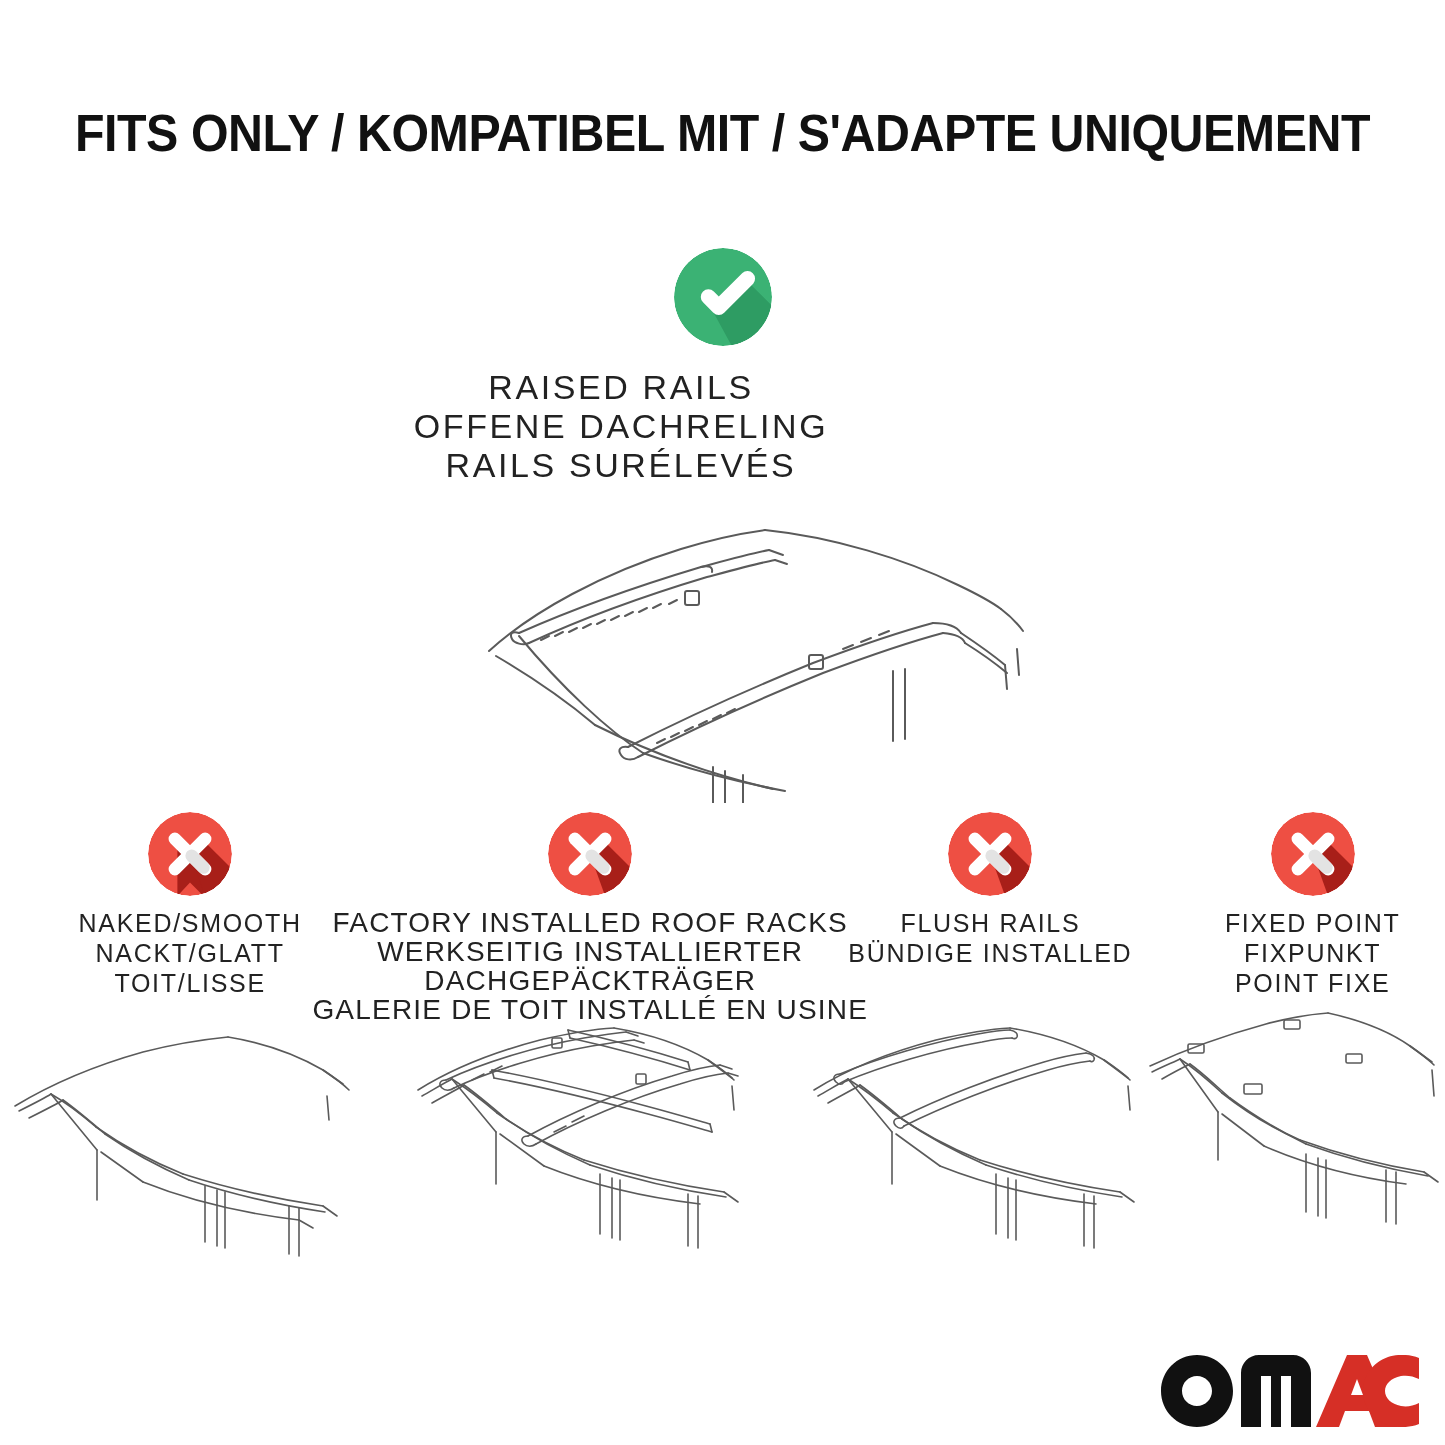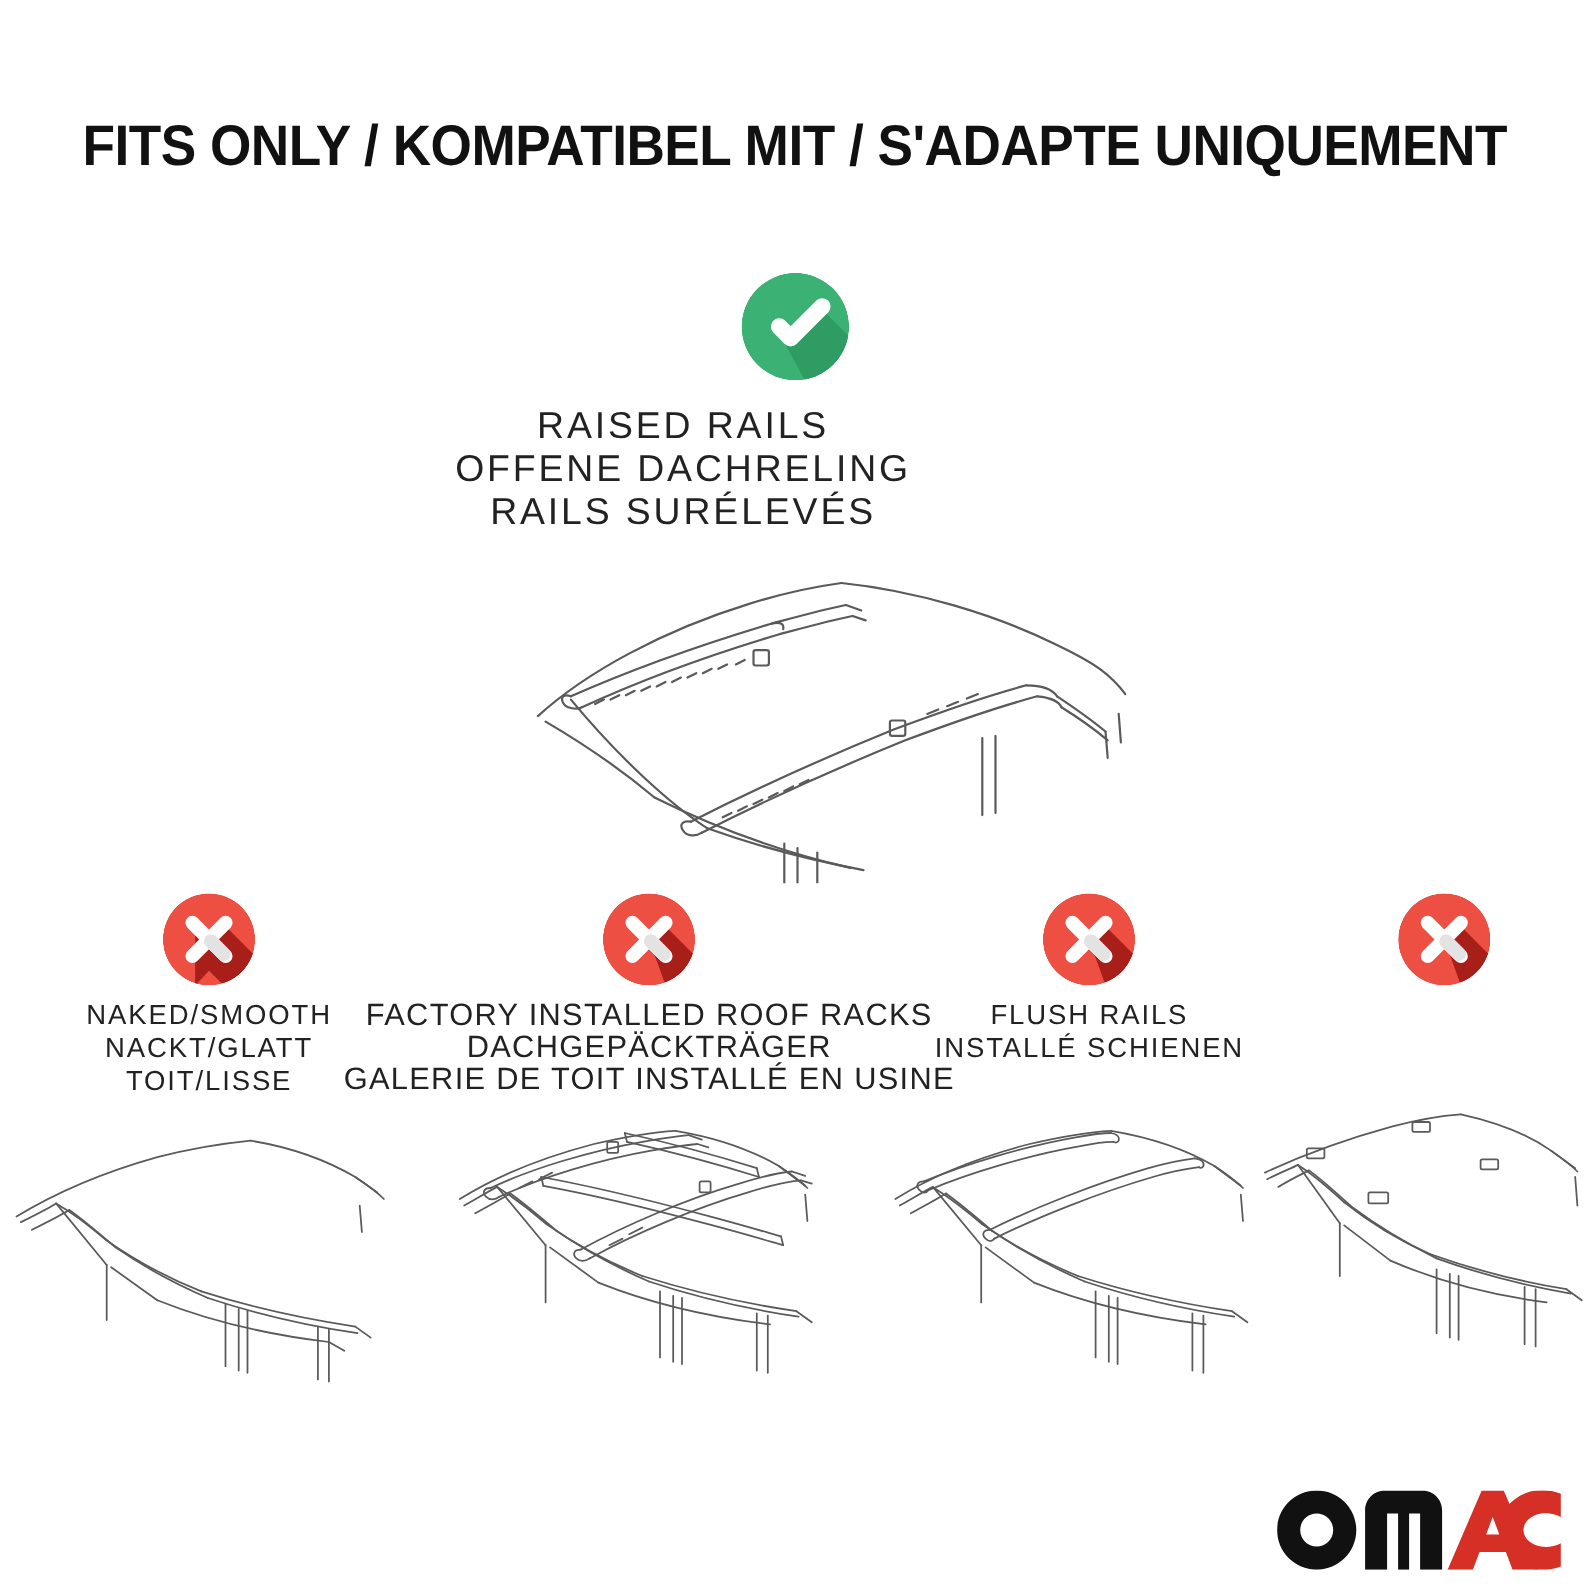--- a/index.html
+++ b/index.html
@@ -315,20 +315,21 @@
               <path d="M32 32 L68 68" stroke="#FFFFFF"></path>
               <path d="M68 32 L32 68" stroke="#FFFFFF"></path>
               <path d="M52 52 L66 66" stroke="#E3E3E3"></path>
             </g>
           </g>
         </svg>
       </span>
     </div>
     <div class="col-text">
       <div class="cap-line">FACTORY INSTALLED ROOF RACKS</div>
+      <div class="cap-line">WERKSEITIG INSTALLIERTER</div>
       <div class="cap-line">DACHGEPÄCKTRÄGER</div>
       <div class="cap-line">GALERIE DE TOIT INSTALLÉ EN USINE</div>
     </div>
     <div class="col-art">
       <svg width="370" height="260" viewBox="0 0 370 260" aria-hidden="true">
         <g fill="none" stroke="#5A5A5A" stroke-width="1.6" stroke-linecap="round" stroke-linejoin="round">
 
           <path d="M30 82 C62 62 106 44 152 32 C182 25 208 21 226 20"></path>
           <path d="M226 20 C262 26 296 38 320 52 C332 60 340 66 346 72"></path>
           <path d="M34 88 C48 80 58 74 64 71"></path>
@@ -401,21 +402,21 @@
               <path d="M32 32 L68 68" stroke="#FFFFFF"></path>
               <path d="M68 32 L32 68" stroke="#FFFFFF"></path>
               <path d="M52 52 L66 66" stroke="#E3E3E3"></path>
             </g>
           </g>
         </svg>
       </span>
     </div>
     <div class="col-text">
       <div class="cap-line">FLUSH RAILS</div>
-      <div class="cap-line">INSTALLÉ SCHIENEN</div>
+      <div class="cap-line">BÜNDIGE INSTALLED</div>
     </div>
     <div class="col-art">
       <svg width="370" height="250" viewBox="0 0 370 250" aria-hidden="true">
         <g fill="none" stroke="#5A5A5A" stroke-width="1.6" stroke-linecap="round" stroke-linejoin="round">
           <path d="M26 82 C58 62 102 44 148 32 C178 25 204 21 222 20"></path>
           <path d="M222 20 C258 26 292 38 316 52 C328 60 336 66 342 72"></path>
           <path d="M30 88 C44 80 54 74 60 71"></path>
           <path d="M60 71 C74 80 90 92 105 105"></path>
           <path d="M105 105 C132 124 162 140 192 152"></path>
           <path d="M192 152 C242 168 292 178 332 184"></path>
@@ -465,20 +466,25 @@
             <path d="M50 50 L66 34 L100 68 L100 100 L68 100 Z" fill="#A81F19"></path>
             <g stroke-linecap="round" stroke-width="15" fill="none">
               <path d="M32 32 L68 68" stroke="#FFFFFF"></path>
               <path d="M68 32 L32 68" stroke="#FFFFFF"></path>
               <path d="M52 52 L66 66" stroke="#E3E3E3"></path>
             </g>
           </g>
         </svg>
       </span>
     </div>
+    <div class="col-text">
+      <div class="cap-line">FIXED POINT</div>
+      <div class="cap-line">FIXPUNKT</div>
+      <div class="cap-line">POINT FIXE</div>
+    </div>
     <div class="col-art">
       <svg width="300" height="250" viewBox="0 0 300 250" aria-hidden="true">
         <g fill="none" stroke="#5A5A5A" stroke-width="1.6" stroke-linecap="round" stroke-linejoin="round">
           <path d="M4 58 C34 44 76 28 120 16 C146 9 168 6 182 5"></path>
           <path d="M182 5 C214 12 244 24 264 38 C274 45 282 51 288 57"></path>
           <path d="M6 64 C18 58 28 54 34 51"></path>
           <path d="M34 51 C48 60 62 72 76 85"></path>
           <path d="M76 85 C100 104 126 120 154 132"></path>
           <path d="M154 132 C198 148 242 158 278 164"></path>
           <path d="M16 71 C28 64 38 59 44 56"></path>

